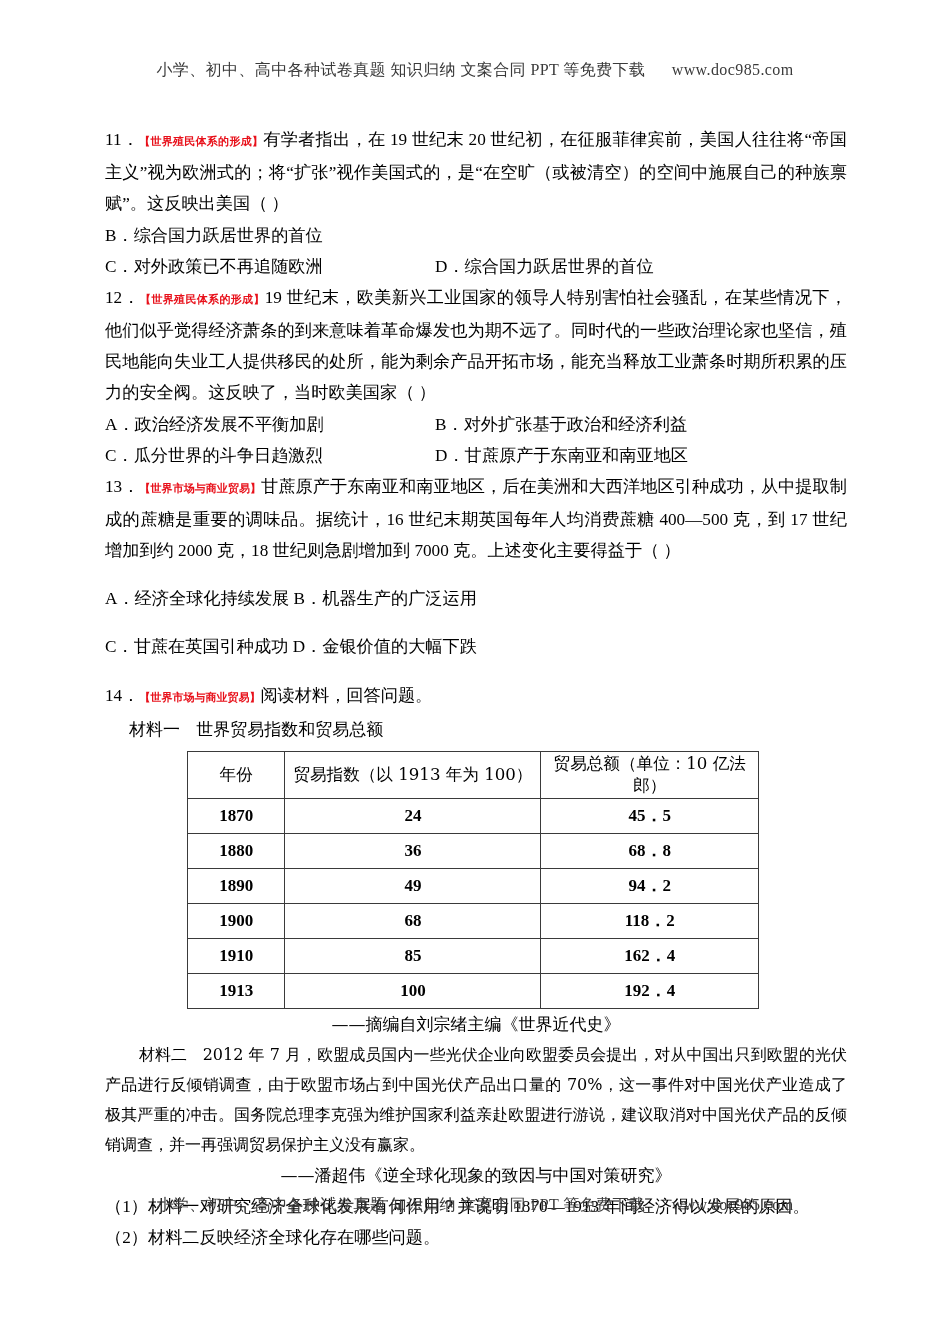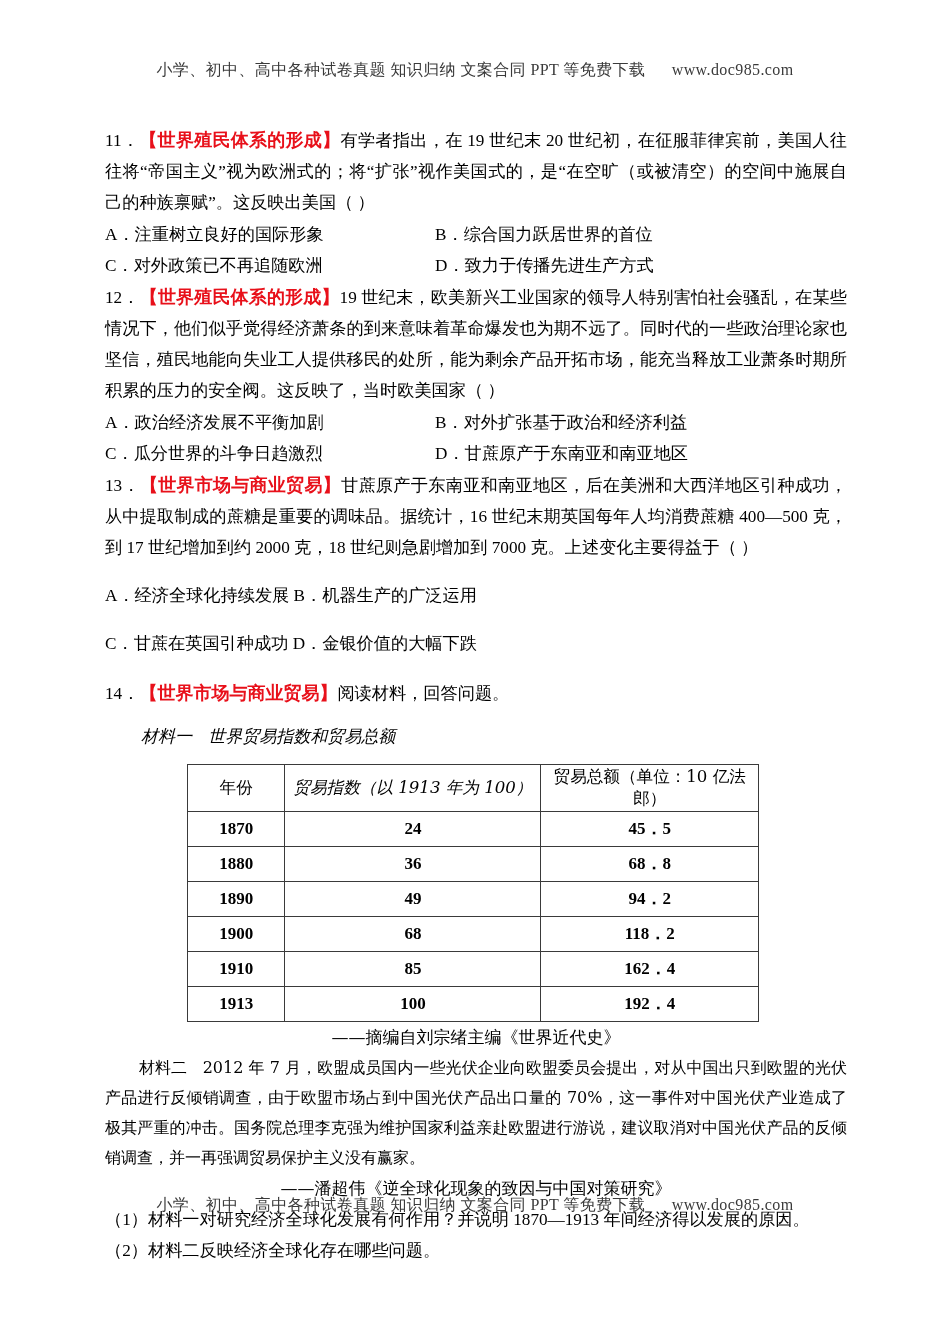--- a/index.html
+++ b/index.html
@@ -45,40 +45,39 @@
     line-height: 31px;
     text-align: justify;
     text-justify: inter-ideograph;
     margin: 0 0 1px 0;
   }
   .qnum { font-family: "Liberation Serif", serif; }
   .tag {
     color: #e8101a;
     font-weight: bold;
     font-family: "DejaVu Sans", "Liberation Sans", sans-serif;
-    font-size: 18px;
+    font-size: 11px;
   }
   .opts {
     font-size: 17.2px;
     line-height: 31px;
     margin: 0;
     position: relative;
   }
   .opts-row { display: flex; }
   .opt-a { width: 330px; flex: 0 0 330px; }
   .opt-b { flex: 1; }
   .opts-inline { font-size: 17.2px; line-height: 31px; }
 
   .mat-label {
     font-size: 17px;
     line-height: 31px;
     font-family: "DejaVu Serif", serif;
-    margin: 12px;
+    margin: 0;
     padding-left: 24px;
-    font-style: italic;
   }
   .mat-para {
     font-size: 16px;
     line-height: 30px;
     font-family: "DejaVu Serif", serif;
     text-align: justify;
     text-justify: inter-ideograph;
     margin: 0;
     text-indent: 34px;
   }
@@ -97,21 +96,21 @@
   table.trade td, table.trade th {
     border: 1.3px solid #3a3a3a;
     text-align: center;
     font-weight: normal;
     font-size: 16.6px;
     height: 35px;
     font-family: "DejaVu Serif", serif;
   }
   table.trade th { font-size: 16.6px; }
   table.trade .c-year { width: 100px; }
-  table.trade .c-index { width: 265px; font-style: italic; }
+  table.trade .c-index { width: 265px; }
   table.trade .c-total { width: 225px; }
   table.trade td.num { font-family: "Liberation Serif", serif; font-size: 17px; font-weight: bold; }
   .subq {
     font-size: 17.2px;
     line-height: 31px;
     margin: 0;
   }
   .sp2 { margin-top: 0; }
 </style>
 </head>
@@ -122,26 +121,25 @@
   <div class="runhead">
     <span>小学、初中、高中各种试卷真题 知识归纳 文案合同 PPT 等免费下载</span>
     <span class="url">www.doc985.com</span>
   </div>
 
   <div class="body">
 
     <p class="q"><span class="qnum">11．</span><span class="tag">【世界殖民体系的形成】</span><span>有学者指出，在 19 世纪末 20 世纪初，在征服菲律宾前，美国人往往将“帝国主义”视为欧洲式的；将“扩张”视作美国式的，是“在空旷（或被清空）的空间中施展自己的种族禀赋”。这反映出美国（      ）</span></p>
     <div class="opts">
       <div class="opts-row">
-        <span class="opt-a">A．注重树立良好的国际形象</span>
         <span class="opt-b">B．综合国力跃居世界的首位</span>
       </div>
       <div class="opts-row">
         <span class="opt-a">C．对外政策已不再追随欧洲</span>
-        <span class="opt-b">D．致力于传播先进生产方式</span>
+        <span class="opt-b">D．综合国力跃居世界的首位</span>
       </div>
     </div>
 
     <p class="q sp2"><span class="qnum">12．</span><span class="tag">【世界殖民体系的形成】</span><span>19 世纪末，欧美新兴工业国家的领导人特别害怕社会骚乱，在某些情况下，他们似乎觉得经济萧条的到来意味着革命爆发也为期不远了。同时代的一些政治理论家也坚信，殖民地能向失业工人提供移民的处所，能为剩余产品开拓市场，能充当释放工业萧条时期所积累的压力的安全阀。这反映了，当时欧美国家（      ）</span></p>
     <div class="opts">
       <div class="opts-row">
         <span class="opt-a">A．政治经济发展不平衡加剧</span>
         <span class="opt-b">B．对外扩张基于政治和经济利益</span>
       </div>
       <div class="opts-row">

